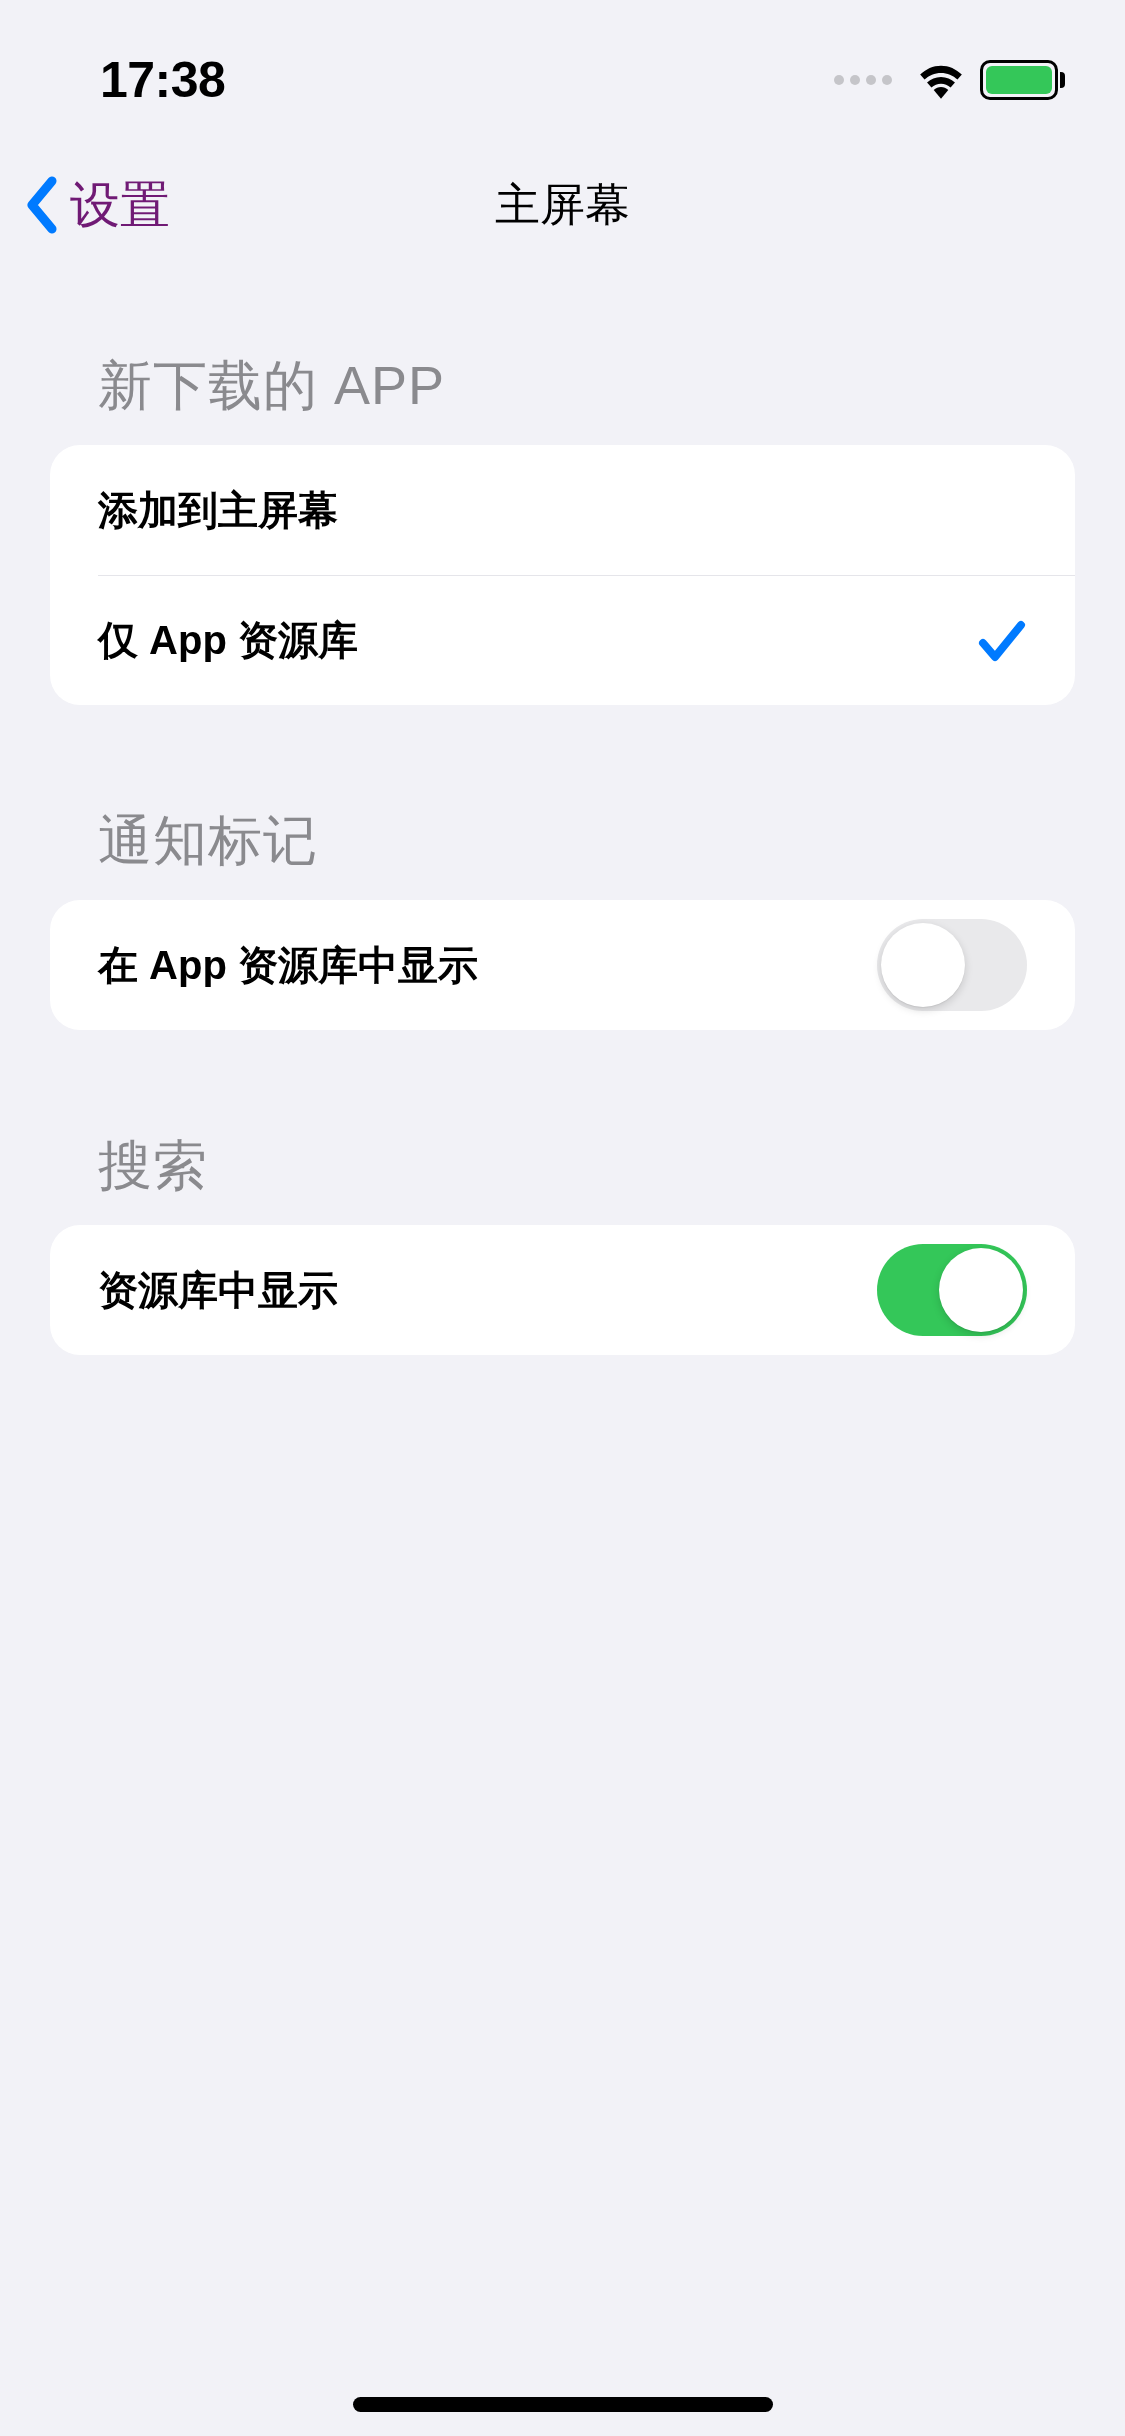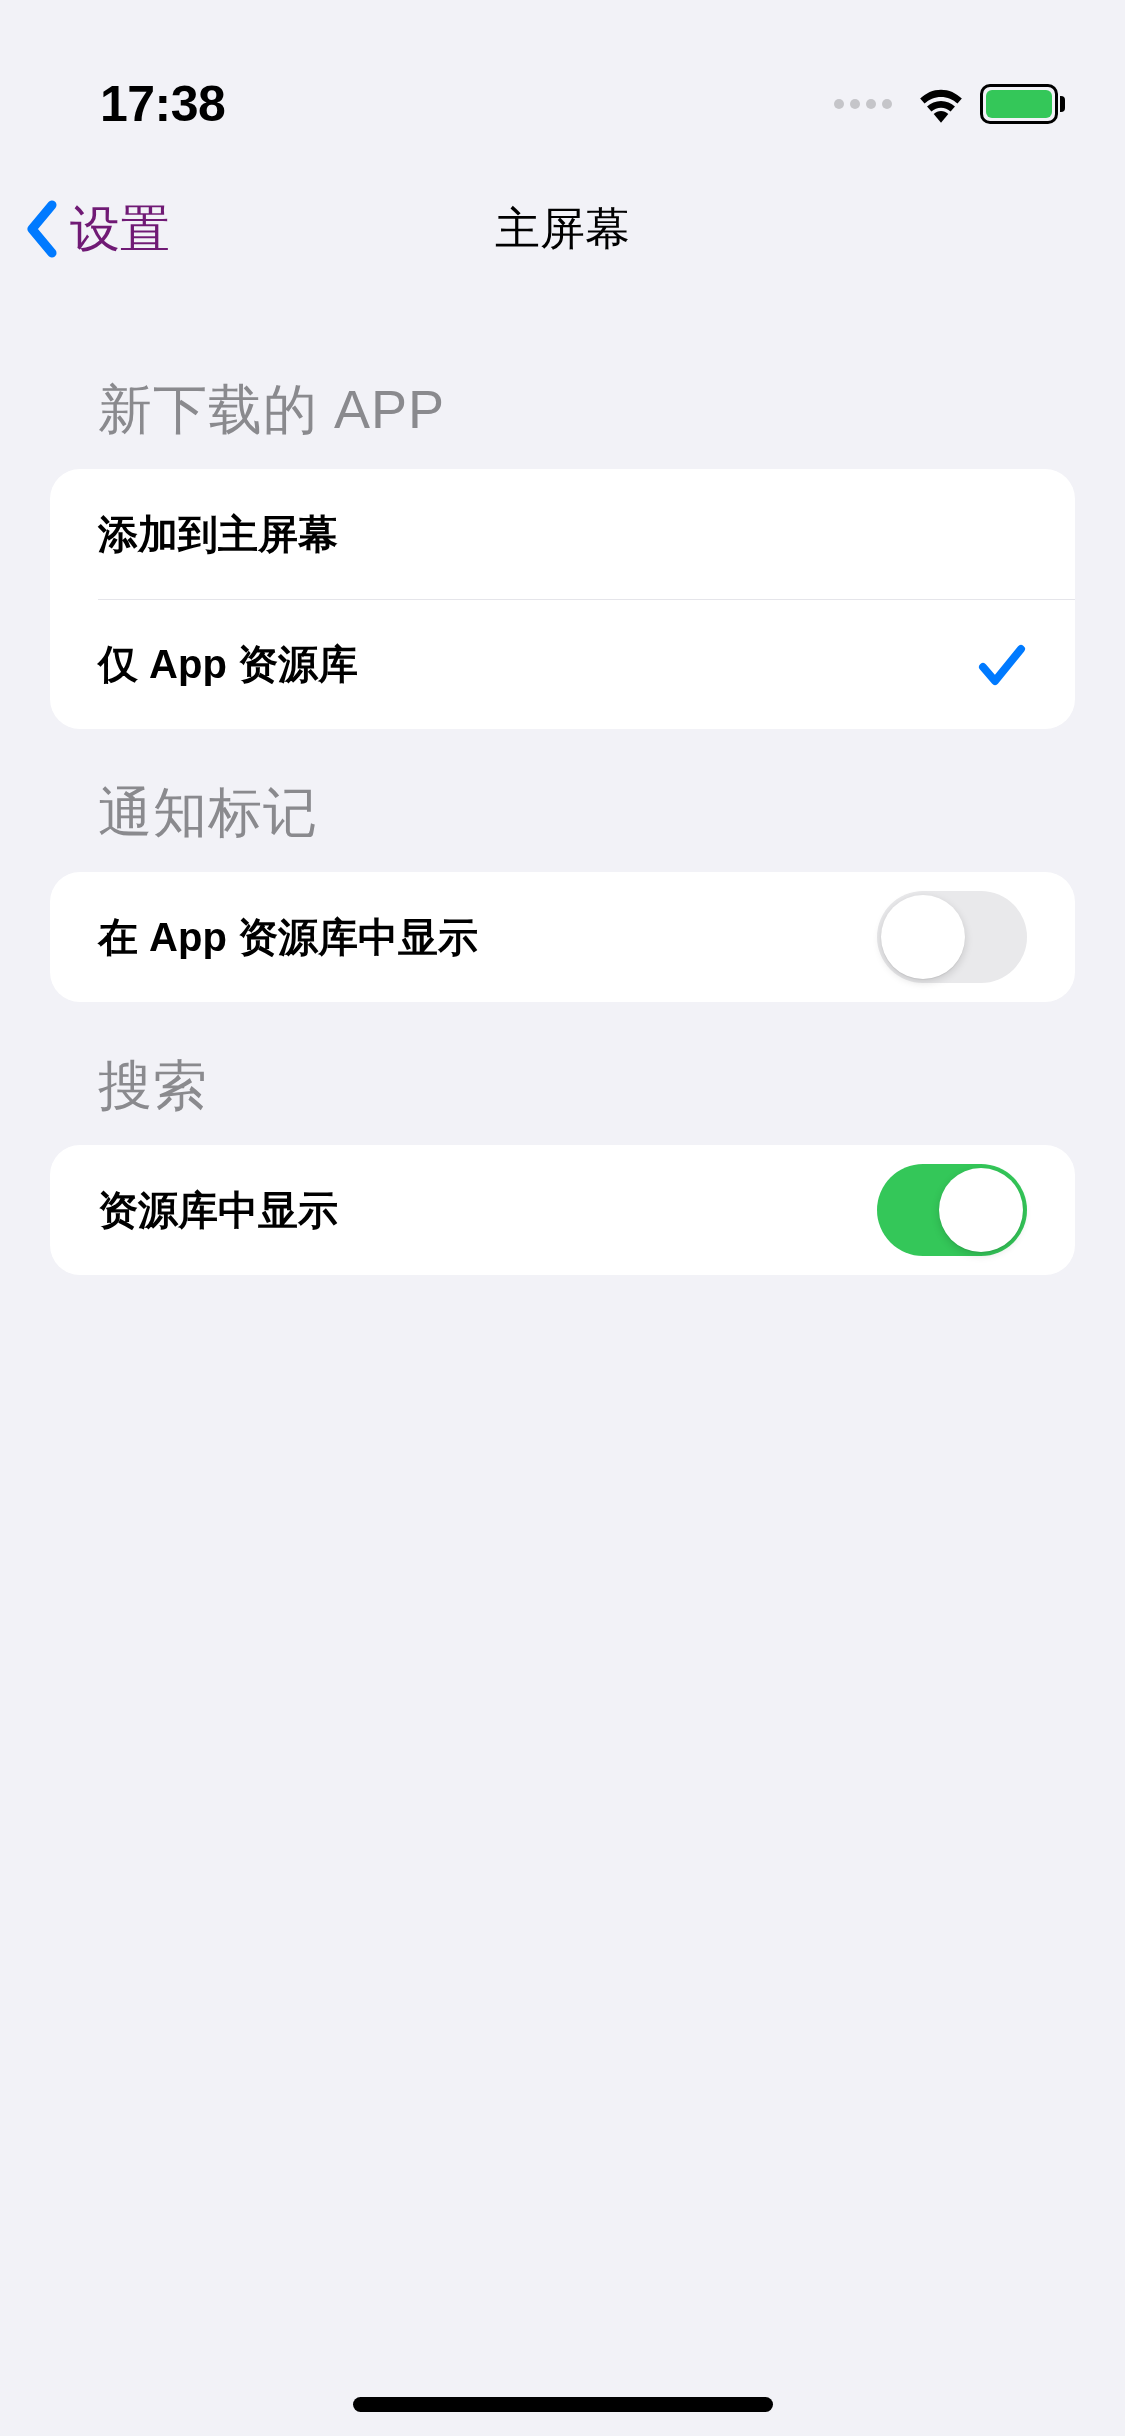--- a/index.html
+++ b/index.html
@@ -15,21 +15,20 @@
       background: #f2f2f7;
       color: #000;
     }
     
     .status-bar {
       height: 140px;
       display: flex;
       align-items: center;
       justify-content: space-between;
       padding: 20px 60px 0 100px;
-      margin-top: 24px;
     }
     .status-time {
       font-size: 50px;
       font-weight: 600;
       letter-spacing: -0.5px;
     }
     .status-right {
       display: flex;
       align-items: center;
       gap: 14px;
@@ -95,21 +94,21 @@
     .nav-title {
       font-size: 45px;
       font-weight: 400;
     }
 
     
     .content {
       padding: 0 50px;
     }
     .section {
-      margin-top: 48px;
+      margin-top: 100px;
     }
     .section:first-child { margin-top: 80px; }
     .section-header {
       font-size: 54px;
       color: #8a8a8e;
       letter-spacing: 1px;
       padding-left: 48px;
       margin-bottom: 22px;
     }
     .group {

